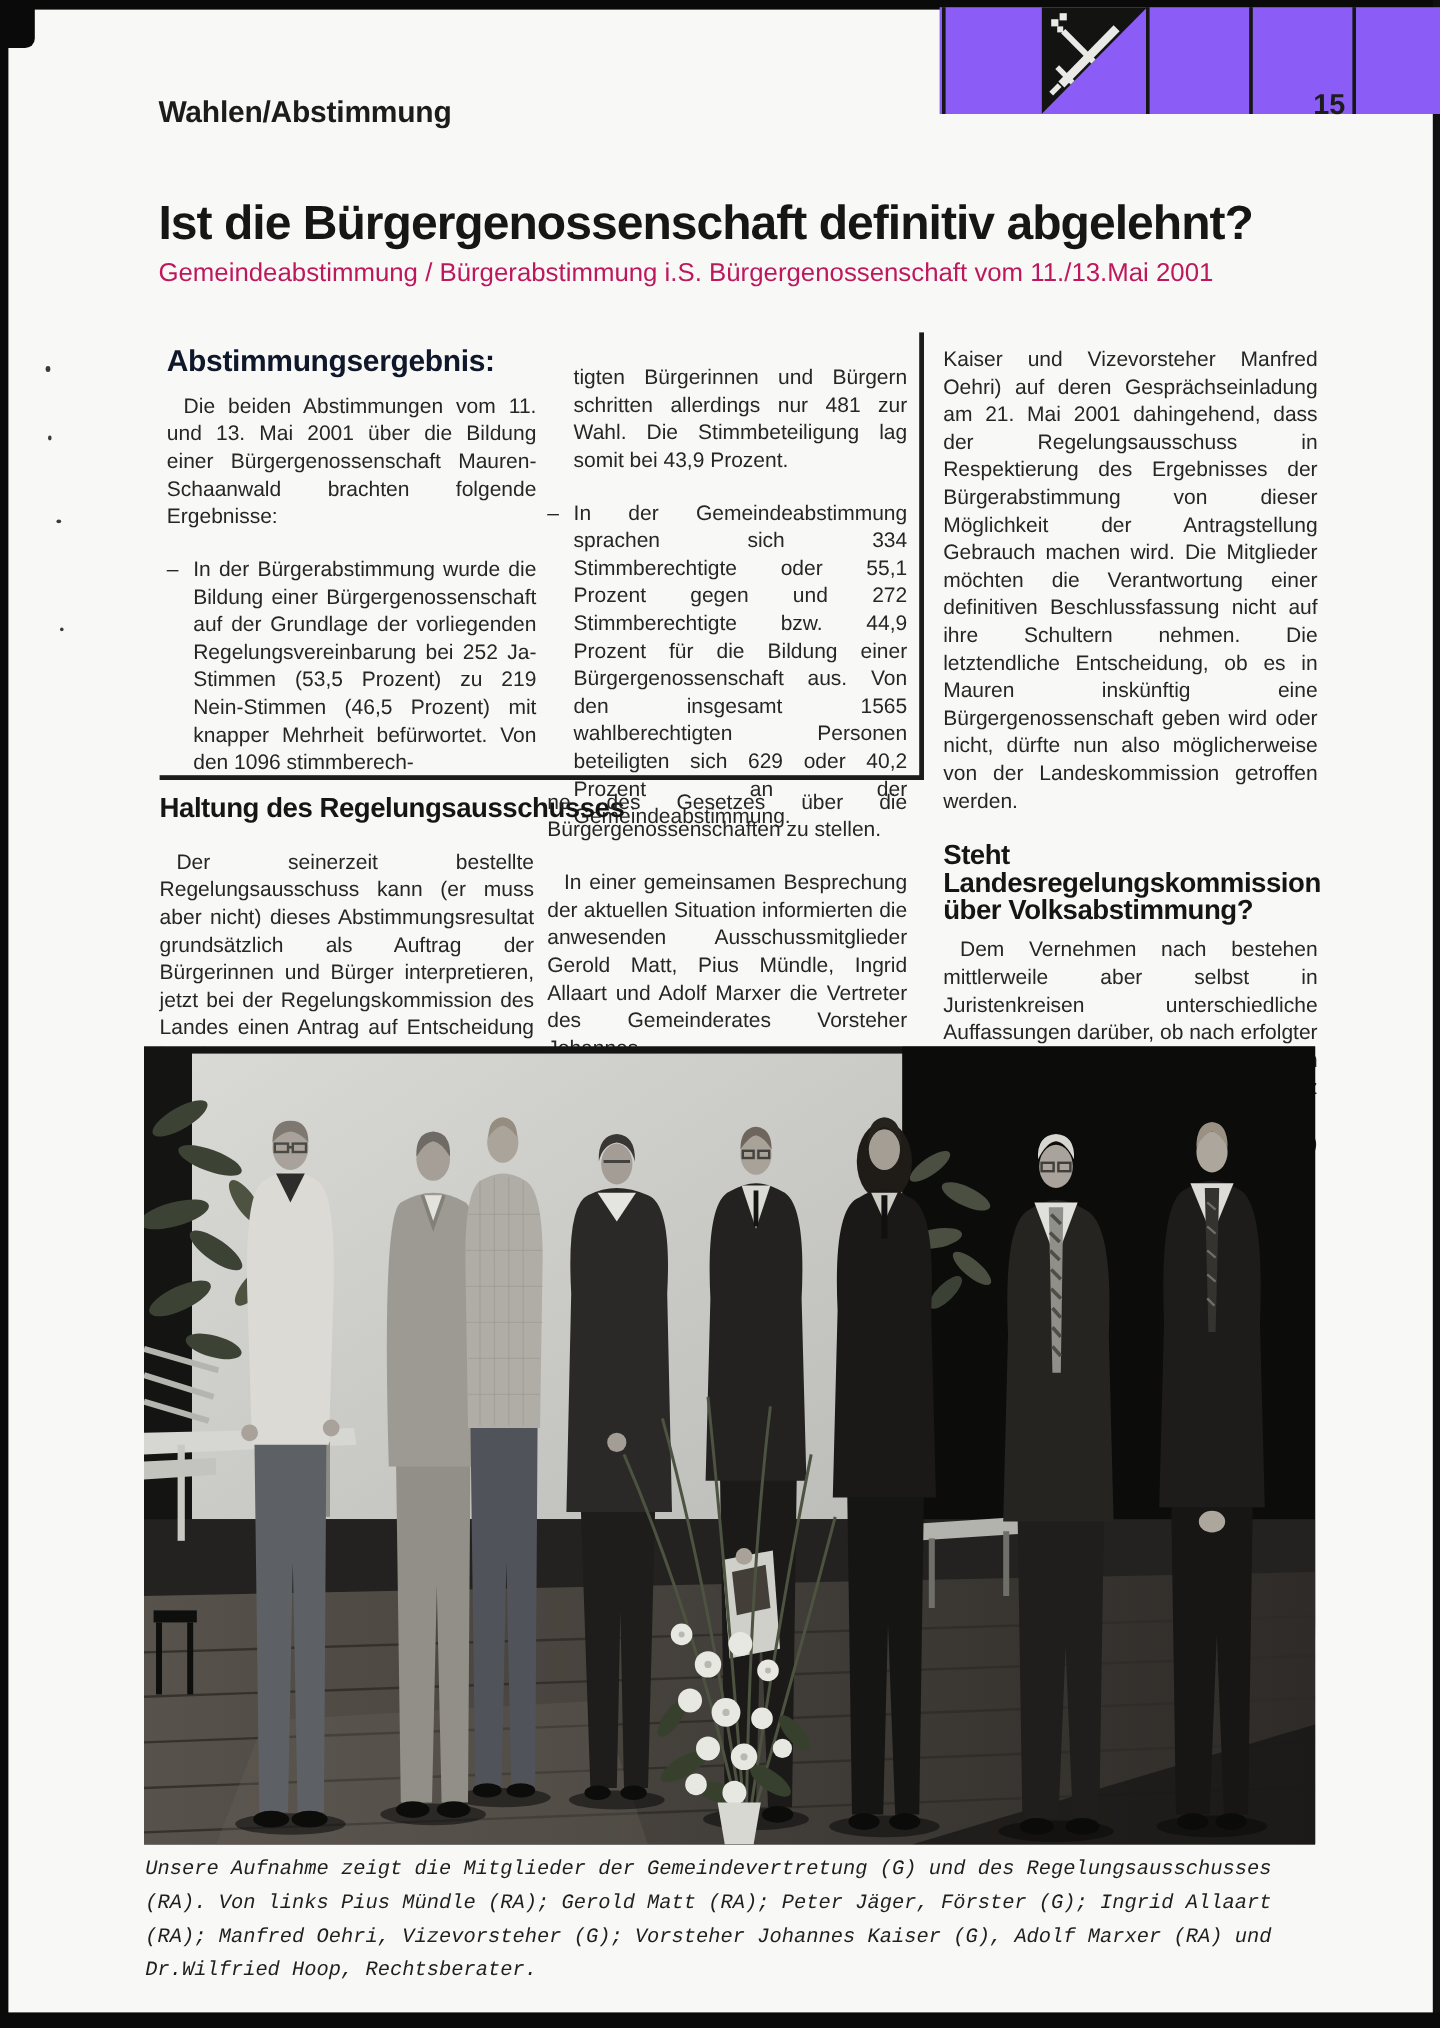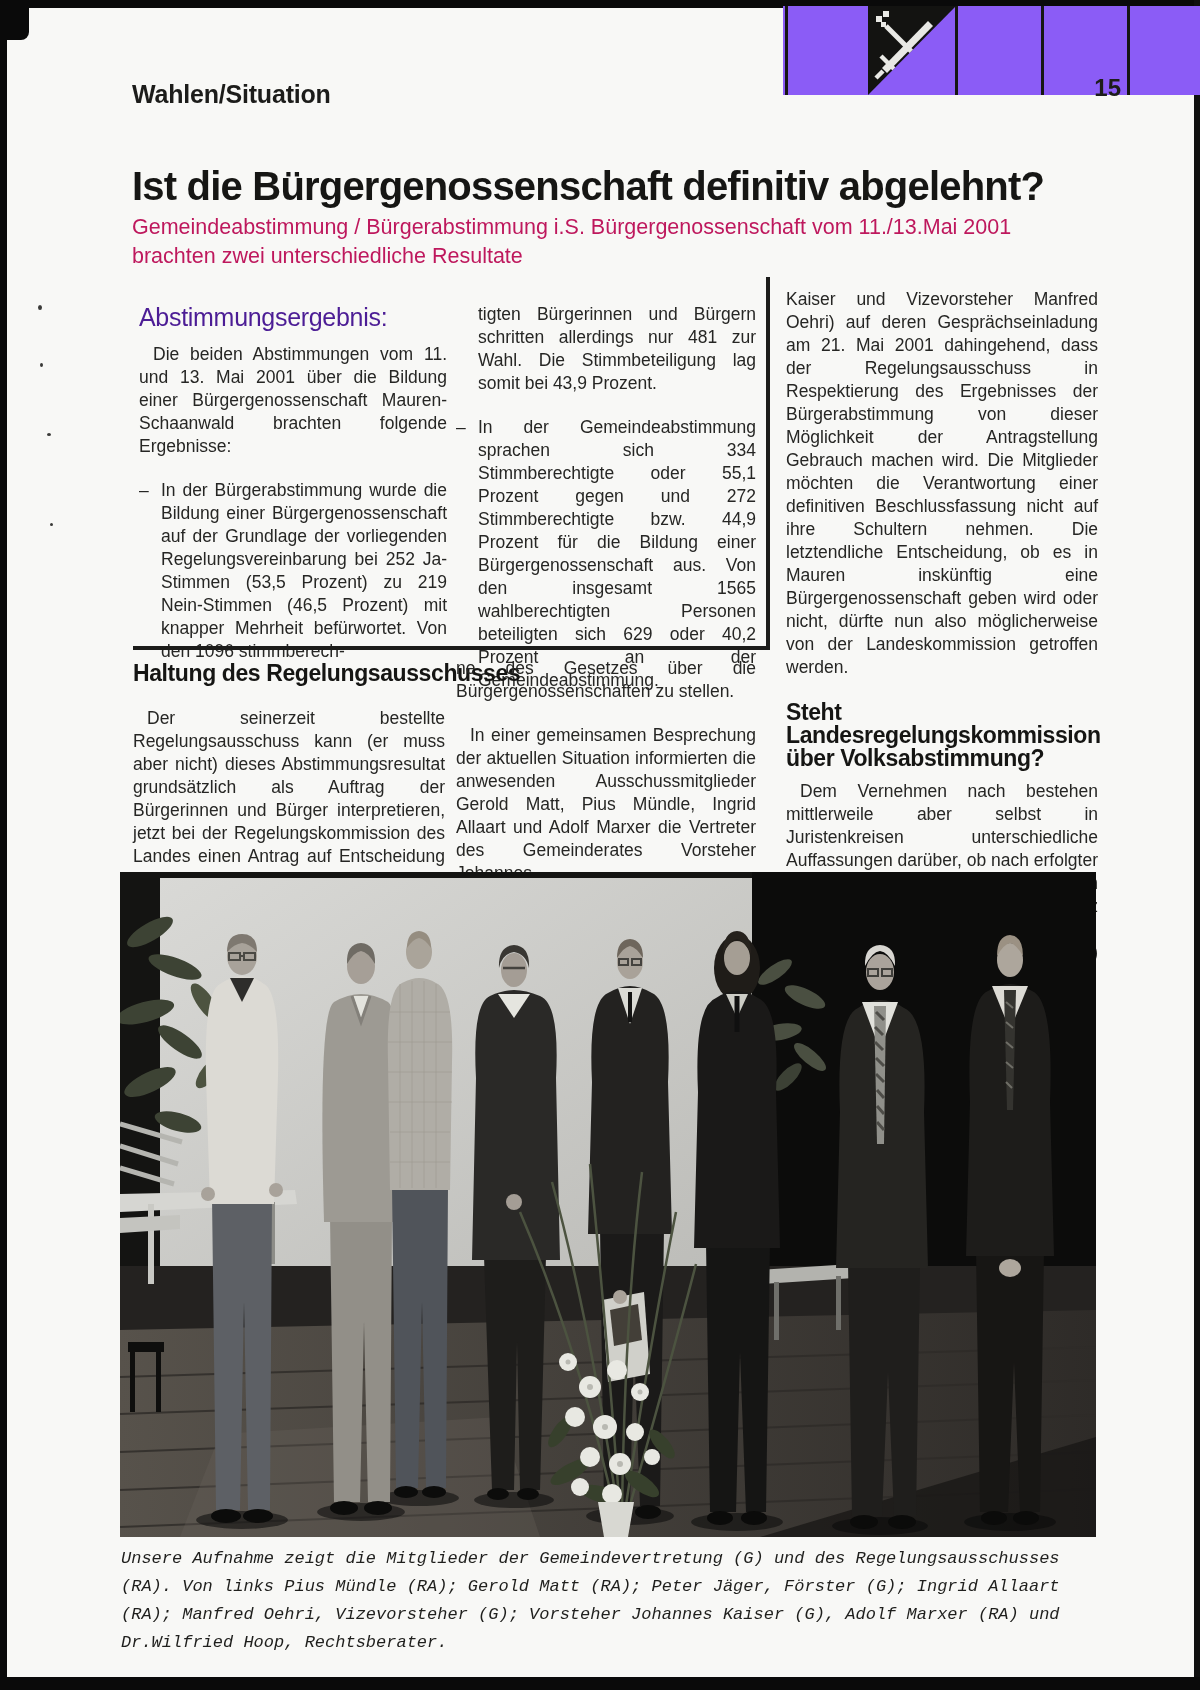--- a/index.html
+++ b/index.html
@@ -31,21 +31,21 @@
     font-size:21.5px;line-height:29px;color:#be185d;}
 
   .col{position:absolute;font-size:17.5px;line-height:23px;text-align:justify;color:#29292
   7;}
   .col p{margin:0;}
   .col p+p{margin-top:21px;}
   .indent{text-indent:14px;}
   .hang{padding-left:22px;text-indent:-22px;}
   .hang .dash{display:inline-block;width:22px;text-indent:0;}
   .contpad{padding-left:22px;}
-  .h-big{font-size:25px;font-weight:normal;color:#4c1d95;margin:16px 0 14px 0;letter-spacing:-0.3px;}
+  .h-big{font-size:25px;font-weight:bold;color:#0f172a;margin:0 0 14px 0;letter-spacing:-0.3px;}
   .h-sub{font-size:23px;font-weight:bold;color:#151513;letter-spacing:-0.4px;margin:0;}
   .nowrap{white-space:nowrap;}
   .col3-head{margin:22px 0 10px 0 !important;}
   .fortsetzung{text-align:right;margin-top:0 !important;}
 
   .rule-h{position:absolute;left:133px;top:646px;width:637px;height:4px;background:#1c1c1a;}
   .rule-v{position:absolute;left:766px;top:277px;width:4px;height:373px;background:#1c1c1a;}
 
   .photo{position:absolute;left:120px;top:872px;width:976px;height:665px;background:#141412;}
   .photo svg{display:block;}
@@ -86,26 +86,25 @@
         <line x1="18" y1="20" x2="46" y2="48" stroke="#e9e9e5" stroke-width="5"></line>
         <circle cx="52" cy="54" r="7.5" fill="none" stroke="#e9e9e5" stroke-width="4.5"></circle>
         <polygon points="14,62 60,15 65,20 19,67" fill="#e9e9e5"></polygon>
         <line x1="13" y1="50" x2="31" y2="68" stroke="#e9e9e5" stroke-width="4.5"></line>
         <line x1="8" y1="72" x2="15" y2="65" stroke="#e9e9e5" stroke-width="4.5"></line>
       </g>
     </svg>
     <div class="page-num">15</div>
   </div>
 
-  <div class="kicker">Wahlen/Situation</div>
+  <div class="kicker">Wahlen/Abstimmung</div>
 
   <h1 class="title" style="margin:0;">Ist die Bürgergenossenschaft definitiv abgelehnt?</h1>
   <div class="subtitle">
     <div>Gemeindeabstimmung / Bürgerabstimmung i.S. Bürgergenossenschaft vom 11./13.Mai 2001</div>
-    <div>brachten zwei unterschiedliche Resultate</div>
   </div>
 
   <div class="col" style="left:139px;top:290px;width:308px;">
     <h2 class="h-big">Abstimmungsergebnis:</h2>
     <p class="indent">Die beiden Abstimmungen vom 11. und 13. Mai 2001 über die Bildung einer Bürgergenossenschaft Mauren-Schaanwald brachten folgende Ergebnisse:</p>
     <p class="hang"><span class="dash">–</span><span>In der Bürgerabstimmung wurde die Bildung einer Bürgergenossenschaft auf der Grundlage der vorliegenden Regelungsvereinbarung bei 252 Ja-Stimmen (53,5 Prozent) zu 219 Nein-Stimmen (46,5 Prozent) mit knapper Mehrheit befürwortet. Von den 1096 stimmberech-</span></p>
   </div>
 
   <div class="col" style="left:456px;top:303px;width:300px;">
     <p class="contpad">tigten Bürgerinnen und Bürgern schritten allerdings nur 481 zur Wahl. Die Stimmbeteiligung lag somit bei 43,9 Prozent.</p>

